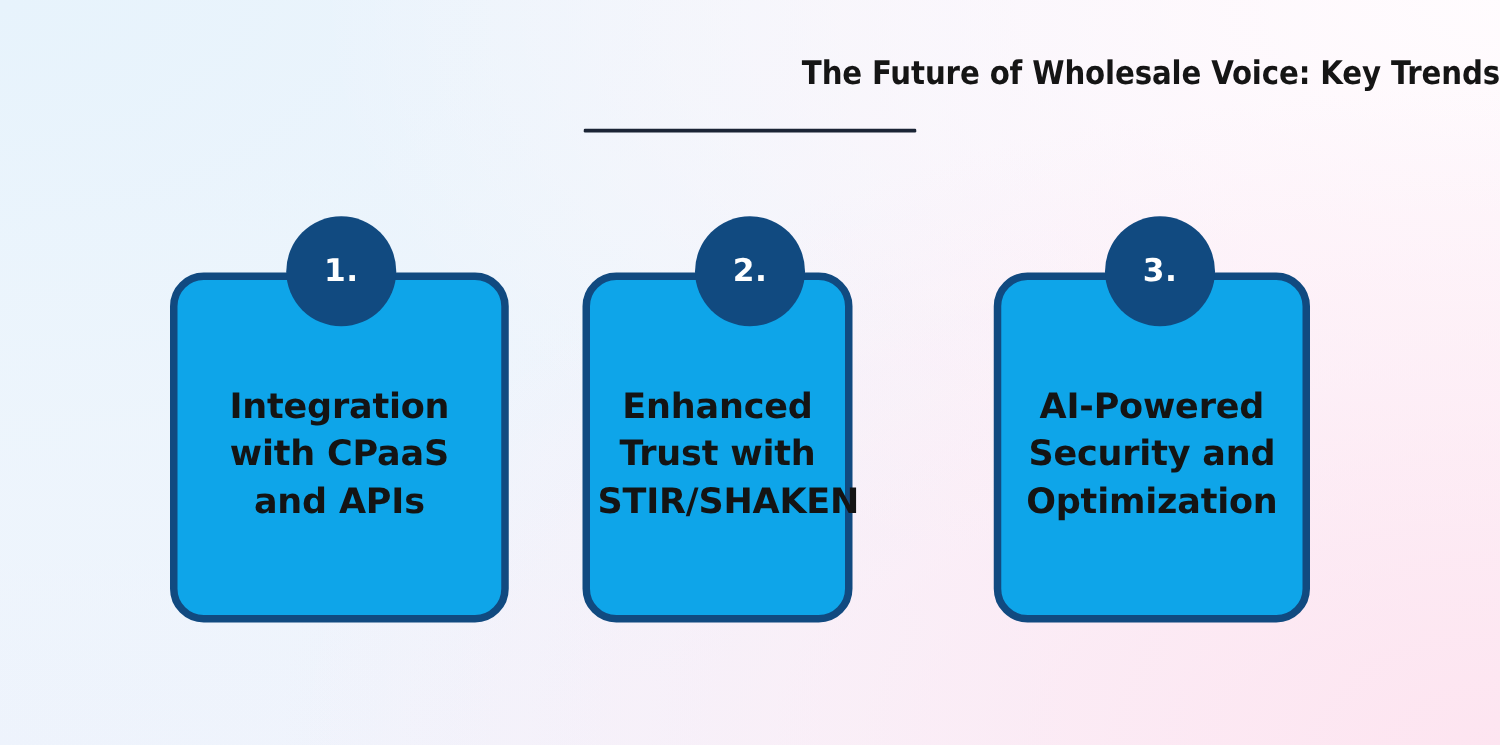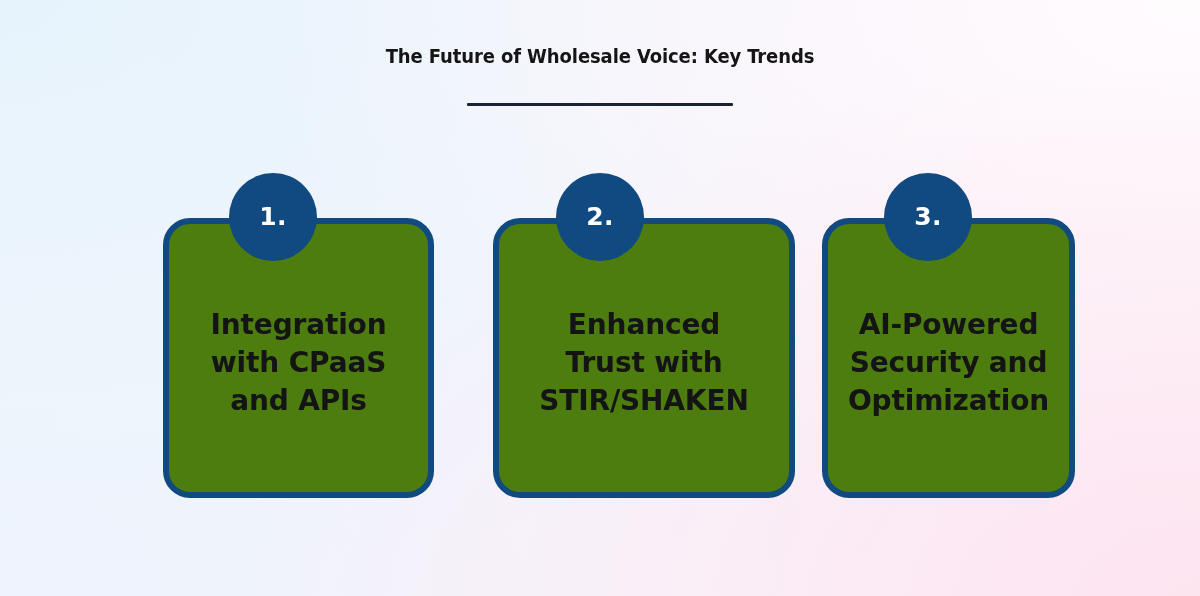--- a/index.html
+++ b/index.html
@@ -28,22 +28,22 @@
     width:1200px;
     height:596px;
   }
 
   
   .page-title {
     position:absolute;
     left:0;
     top:44px;
     width:1200px;
-    text-align:center;
-    font-size:20px;
+    text-align:right;
+    font-size:26px;
     font-weight:bold;
     color:#151515;
     letter-spacing:-0.1px;
     white-space:nowrap;
     font-stretch:condensed;
   }
 
   .title-rule {
     position:absolute;
     left:467px;
@@ -53,28 +53,27 @@
     background:#1b2435;
     border-radius:1px;
   }
 
   
   .card {
     position:absolute;
     top:218px;
     width:271px;
     height:280px;
-    background:#4d7c0f;
+    background:#0ea5e9;
     border:6px solid #114a80;
     border-radius:27px;
-    margin-left:27px;
   }
 
   .card-1 { left:136px; }
-  .card-2 { left:466px; width:302px; }
+  .card-2 { left:466px; width:216px; }
   .card-3 { left:795px; width:253px; }
 
   .card-text {
     position:absolute;
     left:0;
     top:82px;
     width:100%;
     padding:0 6px;
     text-align:center;
     font-size:28px;

